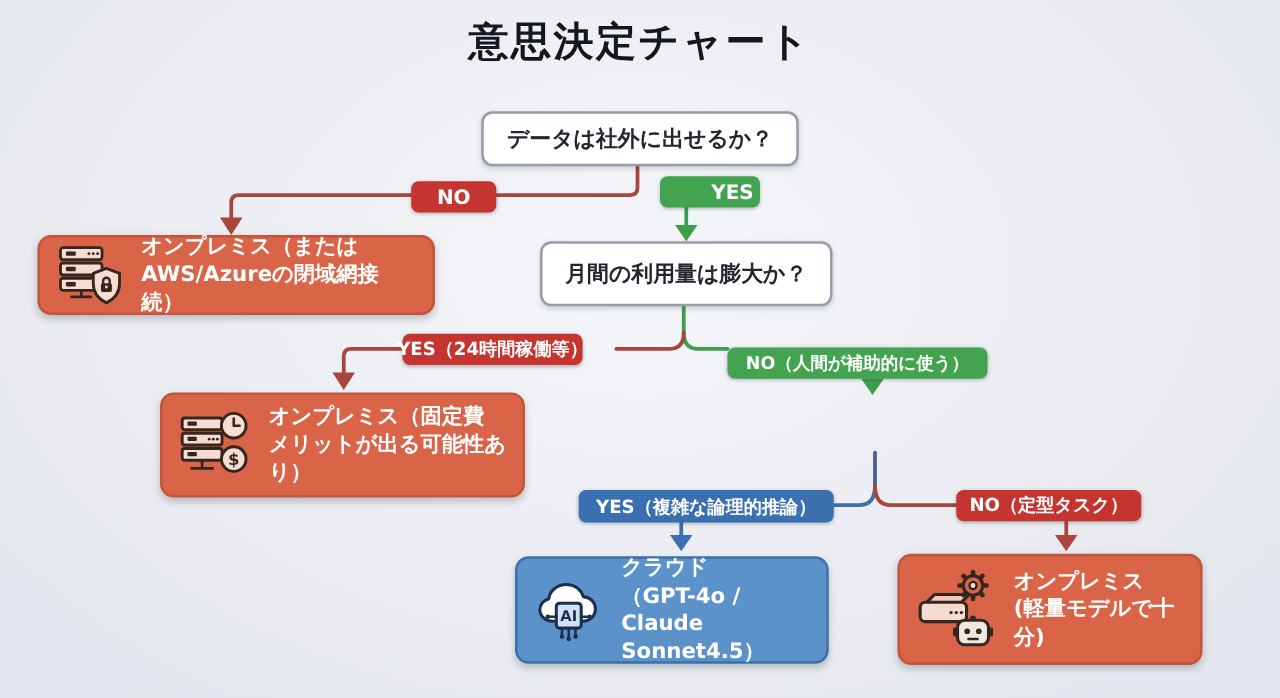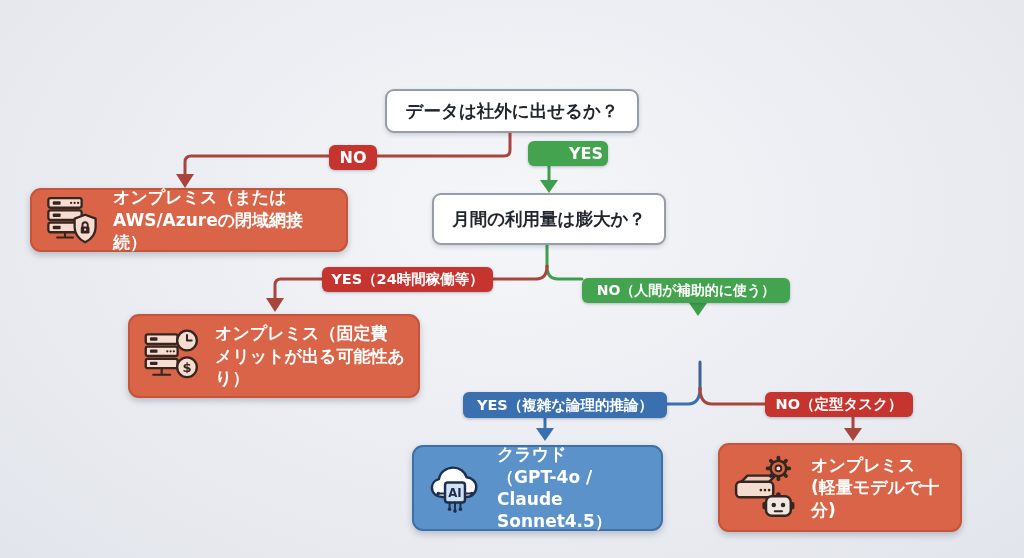--- a/index.html
+++ b/index.html
@@ -46,20 +46,21 @@
   .rbox.orange{background:#d96447;border:2px solid #c4543a;}
   .rbox.blue{background:#5b92c9;border:2px solid #3d70a8;}
   .rbox .box-text{white-space:pre-line;}
   .rbox .box-icon{flex:0 0 auto;display:flex;align-items:center;justify-content:center;}
 </style>
 </head>
 <body>
 
 <div class="canvas">
 
+  <h1 class="page-title">意思決定チャート</h1>
 
   <svg class="connectors" width="1024" height="558" viewBox="0 0 1024 558">
 
     <g stroke="#a8453c" stroke-width="3" fill="none" stroke-linecap="round">
       <path d="M510 117 L510 150 Q510 156 504 156 L191 156 Q185 156 185 162 L185 176"></path>
       <polygon points="176,174 194,174 185,188" fill="#a8453c" stroke="none"></polygon>
     </g>
 
     <g stroke="#3f9e4e" stroke-width="3" fill="none" stroke-linecap="round">
       <path d="M549 165 L549 182"></path>
@@ -96,23 +97,23 @@
     </g>
   </svg>
 
   <div class="qnode" style="left:385px;top:77px;width:250px;height:40px;margin-top:12px;">
     <span>データは社外に出せるか？</span>
   </div>
   <div class="qnode" style="left:432px;top:193px;width:230px;height:48px;">
     <span>月間の利用量は膨大か？</span>
   </div>
 
-  <div class="badge red" style="left:329px;top:145px;width:48px;height:25px;font-size:16px;">NO</div>
+  <div class="badge red" style="left:329px;top:145px;width:68px;height:25px;font-size:16px;">NO</div>
   <div class="badge green" style="left:528px;top:141px;width:44px;height:25px;font-size:16px;padding-left:36px;">YES</div>
-  <div class="badge red" style="left:322px;top:267px;width:171px;height:25px;font-size:14.5px;">YES（24時間稼働等）</div>
+  <div class="badge red" style="left:322px;top:267px;width:144px;height:25px;font-size:14.5px;">YES（24時間稼働等）</div>
   <div class="badge green" style="left:582px;top:278px;width:208px;height:25px;font-size:14px;">NO（人間が補助的に使う）</div>
   <div class="badge blue" style="left:463px;top:392px;width:204px;height:26px;font-size:14.5px;">YES（複雑な論理的推論）</div>
   <div class="badge red" style="left:765px;top:392px;width:148px;height:25px;font-size:14.5px;">NO（定型タスク）</div>
 
   <div class="rbox orange" style="left:30px;top:188px;width:318px;height:64px;">
     <span class="box-icon">
       <svg width="56" height="56" viewBox="0 0 64 64">
         <g stroke="#35261f" stroke-width="2.6" stroke-linejoin="round">
           <rect x="5" y="7" width="38" height="11" rx="2.5" fill="#f7dcd1"></rect>
           <rect x="5" y="21" width="38" height="11" rx="2.5" fill="#f7dcd1"></rect>

